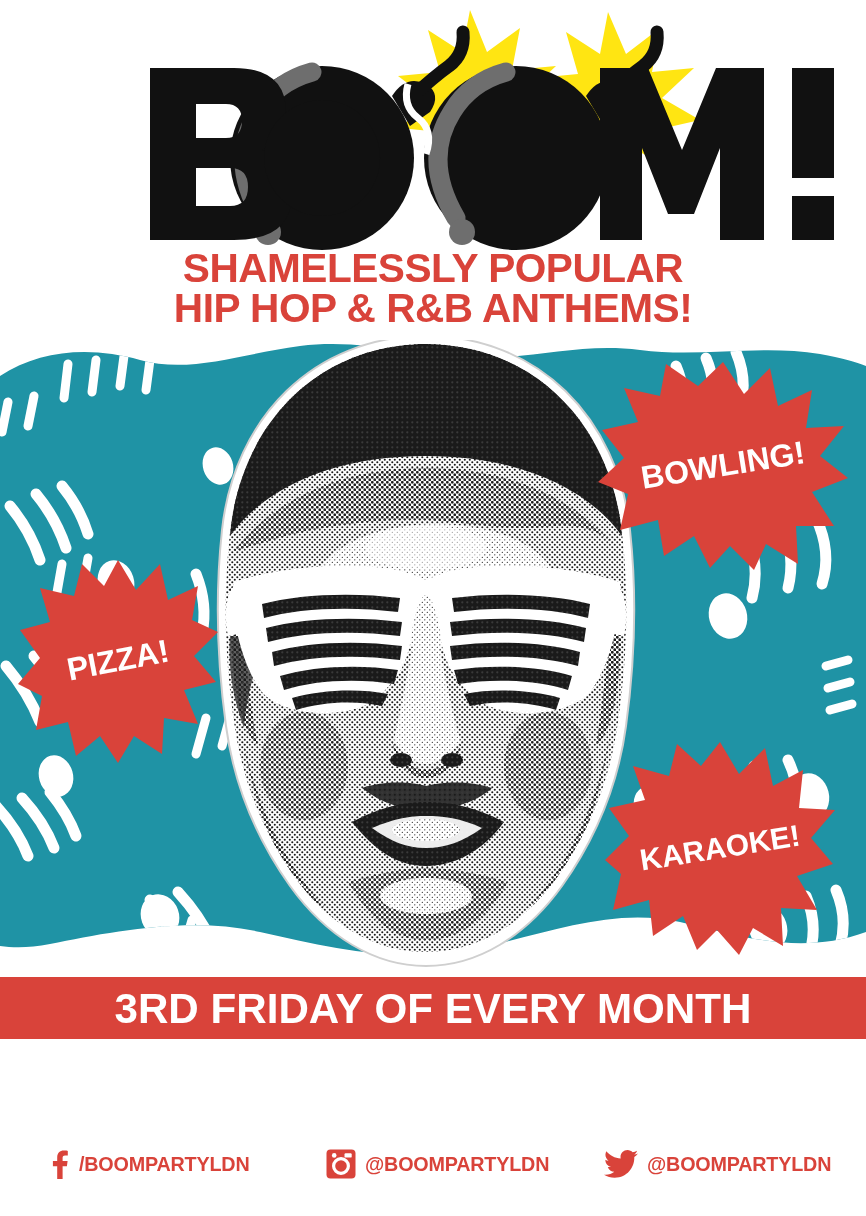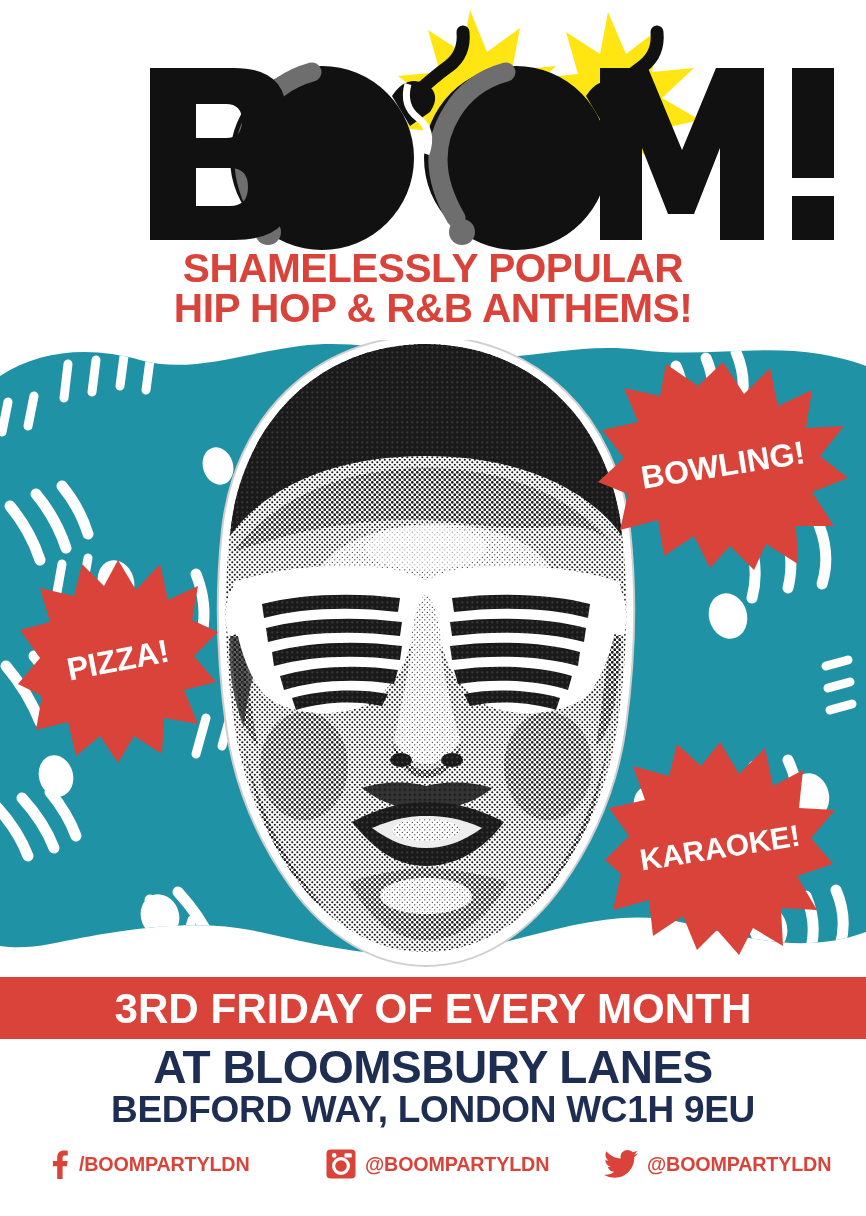--- a/index.html
+++ b/index.html
@@ -495,24 +495,20 @@
         <path d="M48,250 C 40,258 38,280 42,300 L52,298 C 48,280 50,262 56,254 Z" fill="#ffffff"></path>
         <path d="M432,250 C 440,258 442,280 438,300 L428,298 C 432,280 430,262 424,254 Z" fill="#ffffff"></path>
       </g>
     </svg>
   </div>
 
   <div id="red-banner">
     <span class="txt">3RD FRIDAY OF EVERY MONTH</span>
   </div>
 
-  <div id="venue">
-    <span id="venue-name">AT BLOOMSBURY LANES</span>
-    <span id="venue-address">BEDFORD WAY, LONDON WC1H 9EU</span>
-  </div>
 
   <div id="social">
 
     <div class="social-item" id="social-facebook">
       <svg class="social-icon" width="22" height="30" viewBox="0 0 22 30" xmlns="http://www.w3.org/2000/svg">
         <path fill="#d9433a" d="M14.6,30 V17.2 h4.3 l0.7,-5.1 h-5 V8.9 c0,-1.5 0.4,-2.5 2.5,-2.5 h2.7 V1.9 C19.3,1.8 17.7,1.6 15.8,1.6 C11.9,1.6 9.2,4 9.2,8.4 v3.7 H4.9 v5.1 h4.3 V30 Z"></path>
       </svg>
       <span class="handle">/BOOMPARTYLDN</span>
     </div>
 

